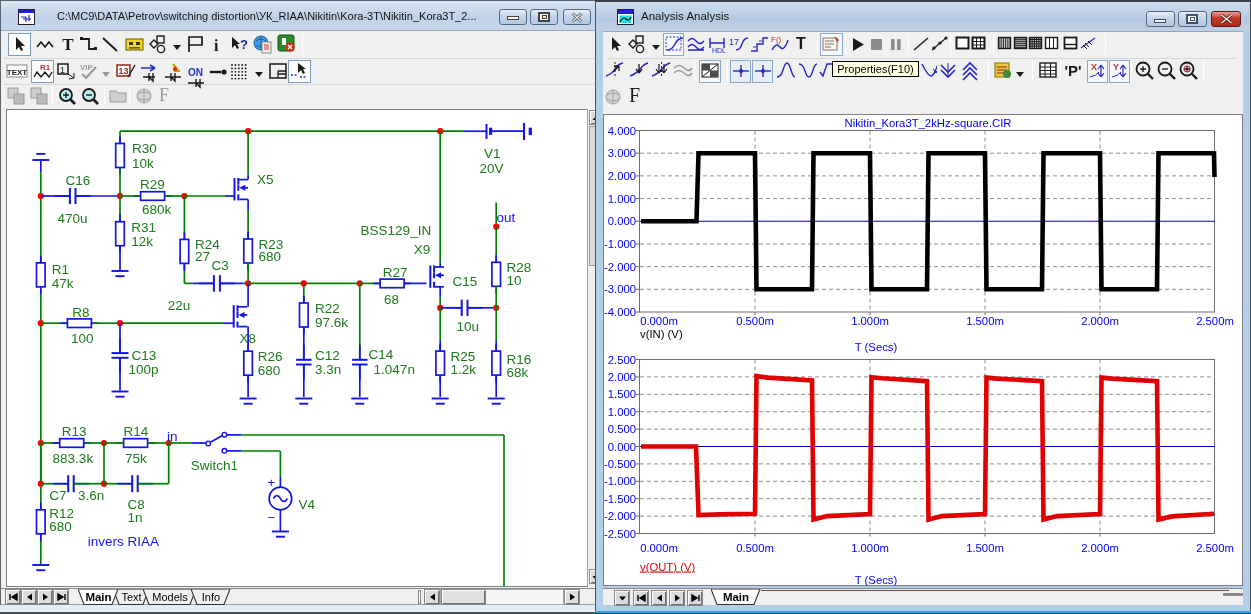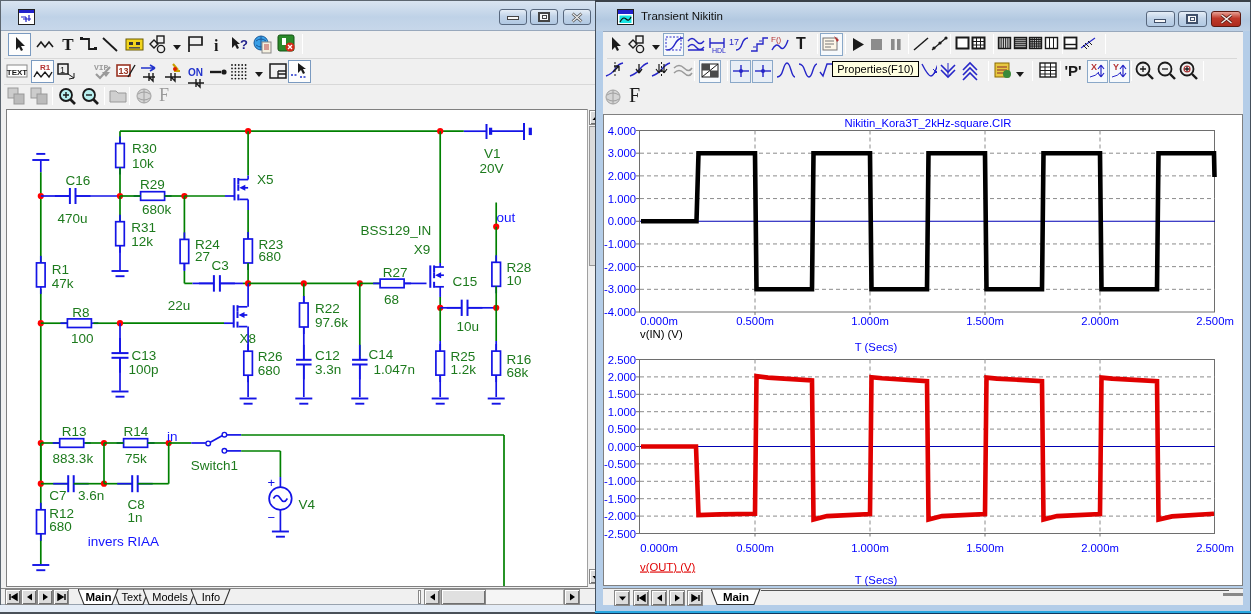--- a/index.html
+++ b/index.html
@@ -11,20 +11,21 @@
 <body>
 <div id="root">
 
 <div style="position:absolute;left:0;top:0;width:604px;height:612px;background:#f0f0f0;border:1px solid #5c6670"></div>
 <div style="position:absolute;left:1px;top:1px;width:602px;height:29px;background:linear-gradient(#d9e4f1,#bfd2e7 55%,#c7d7ea)"></div>
 <svg style="position:absolute;left:18px;top:9px" width="17" height="16" viewBox="0 0 17 16">
       <rect x="0.5" y="0.5" width="16" height="15" fill="#fff" stroke="#222"></rect>
       <rect x="1" y="1" width="15" height="3" fill="#2222cc"></rect>
       <path d="M3 8 L8 8 M8 8 L8 13 M5 10 L13 10 M11 6 L11 12" stroke="#2222cc" stroke-width="1.2"></path>
     </svg>
+<div style="position:absolute;left:57px;top:10px;font-size:11px;color:#111">C:\MC9\DATA\Petrov\switching distortion\УК_RIAA\Nikitin\Kora-3T\Nikitin_Kora3T_2...</div>
 <div class="cbtn" style="left:499px;top:9px;width:28px;height:16px"></div>
 <div style="position:absolute;left:507px;top:16px;width:12px;height:4px;background:#f8f8f8;border:1px solid #444"></div>
 <div class="cbtn" style="left:530px;top:9px;width:28px;height:16px"></div>
 <div style="position:absolute;left:538px;top:12px;width:12px;height:10px;background:#f8f8f8;border:2px solid #444"></div>
 <div style="position:absolute;left:542px;top:15px;width:5px;height:4px;background:#f8f8f8;border:1px solid #444"></div>
 <div class="cbtn" style="left:563px;top:9px;width:28px;height:16px"></div>
 <svg style="position:absolute;left:571px;top:12px" width="12" height="11" viewBox="0 0 12 11">
       <path d="M1.5 1.5 L10.5 9.5 M10.5 1.5 L1.5 9.5" stroke="#444" stroke-width="2.6"></path>
       <path d="M1.5 1.5 L10.5 9.5 M10.5 1.5 L1.5 9.5" stroke="#f0f0f0" stroke-width="1.2"></path>
     </svg>
@@ -92,21 +93,21 @@
       </svg></div>
     <div class="ic" style="left:31px;top:60px;width:23px;height:23px;border:1px solid #7a9ac0;background:#fdfdfd;"><svg width="23" height="23" viewBox="0 0 23 23">
         <text x="8" y="9" font-size="8" fill="#b43232" font-weight="bold">R1</text>
         <path d="M2 16 L5 11 L9 16 L13 11 L17 16 L20 11" fill="none" stroke="#1a1a1a" stroke-width="1.4"></path>
       </svg></div>
     <div class="ic" style="left:56px;top:61px;width:22px;height:22px;"><svg width="22" height="22" viewBox="0 0 22 22">
         <rect x="2" y="3" width="10" height="10" fill="none" stroke="#1a1a1a" stroke-width="1.5"></rect>
         <text x="4" y="12" font-size="9" fill="#1a1a1a">1</text>
         <path d="M12 13 L18 17 M18 17 L18 12 M18 17 L13 18" stroke="#1a1a1a" fill="none"></path>
       </svg></div>
-    <div class="ic" style="left:92px;top:61px;width:22px;height:22px;font-family:Liberation Mono, monospace;"><svg width="22" height="22" viewBox="0 0 22 22">
+    <div class="ic" style="left:78px;top:61px;width:22px;height:22px;"><svg width="22" height="22" viewBox="0 0 22 22">
         <text x="2" y="9" font-size="8" fill="#9a9a9a" font-weight="bold">VIP</text>
         <path d="M4 13 L8 17 L18 6" stroke="#9a9a9a" stroke-width="2.2" fill="none"></path>
       </svg></div>
     <div class="ic" style="left:100px;top:66px;width:12px;height:12px;"><svg width="12" height="12" viewBox="0 0 12 12">
         <path d="M2 4 L10 4 L6 9 Z" fill="#9a9a9a"></path>
       </svg></div>
     <div class="ic" style="left:115px;top:61px;width:22px;height:22px;"><svg width="22" height="22" viewBox="0 0 22 22">
         <rect x="2" y="4" width="13" height="11" fill="#fff" stroke="#993322" stroke-width="1.6"></rect>
         <text x="8.5" y="13" font-size="9" fill="#993322" text-anchor="middle" font-weight="bold">13</text>
         <line x1="13" y1="16" x2="20" y2="4" stroke="#1a1a1a" stroke-width="1.4"></line>
@@ -552,21 +553,21 @@
 
 <div style="position:absolute;left:595px;top:0;width:656px;height:611px;background:#b4cde8;border:1px solid #45505c"></div>
 <div style="position:absolute;left:596px;top:2px;width:654px;height:29px;background:linear-gradient(#cfdeee,#b3c9e1 60%,#bed1e6)"></div>
 <div style="position:absolute;left:595px;top:0;width:656px;height:2px;background:#3a4148"></div>
 <svg style="position:absolute;left:617px;top:9px" width="17" height="16" viewBox="0 0 17 16">
       <rect x="0.5" y="0.5" width="16" height="15" fill="#fff" stroke="#222"></rect>
       <rect x="1" y="1" width="15" height="4" fill="#2222cc"></rect>
       <rect x="2.5" y="6.5" width="12" height="7.5" fill="#17e3e3"></rect>
       <path d="M3 13 Q6 7 9 10 Q12 13 14 8" stroke="#111" fill="none" stroke-width="1.2"></path>
     </svg>
-<div style="position:absolute;left:641px;top:10px;font-size:11.5px;color:#111">Transient Nikitin</div>
+<div style="position:absolute;left:641px;top:10px;font-size:11.5px;color:#111">Analysis Analysis</div>
 <div class="cbtn" style="left:1146px;top:11px;width:29px;height:16px"></div>
 <div style="position:absolute;left:1154px;top:18.5px;width:12px;height:4px;background:#f8f8f8;border:1px solid #40506a"></div>
 <div class="cbtn" style="left:1178px;top:11px;width:29px;height:16px"></div>
 <div style="position:absolute;left:1186px;top:14px;width:12px;height:10px;background:#f8f8f8;border:2px solid #40506a"></div>
 <div style="position:absolute;left:1190px;top:17px;width:5px;height:4px;background:#f8f8f8;border:1px solid #40506a"></div>
 <div class="cbtn" style="left:1211px;top:11px;width:30px;height:16px;background:linear-gradient(#e8a296,#c0392a 45%,#ad2c1e);border-color:#5c1a12"></div>
 <svg style="position:absolute;left:1220px;top:14px" width="13" height="10" viewBox="0 0 13 10">
       <path d="M1.5 1 L11.5 9 M11.5 1 L1.5 9" stroke="#5c2018" stroke-width="3"></path>
       <path d="M1.5 1 L11.5 9 M11.5 1 L1.5 9" stroke="#f5f0ee" stroke-width="1.4"></path>
     </svg>

